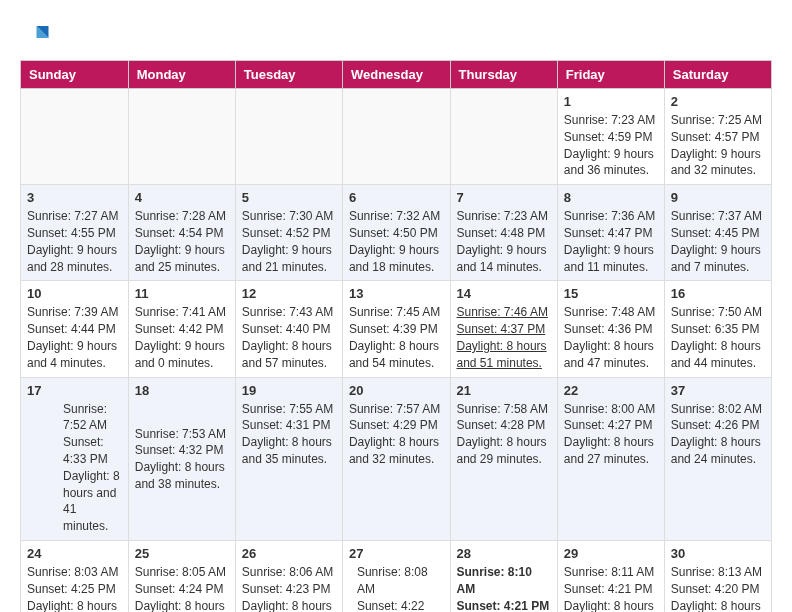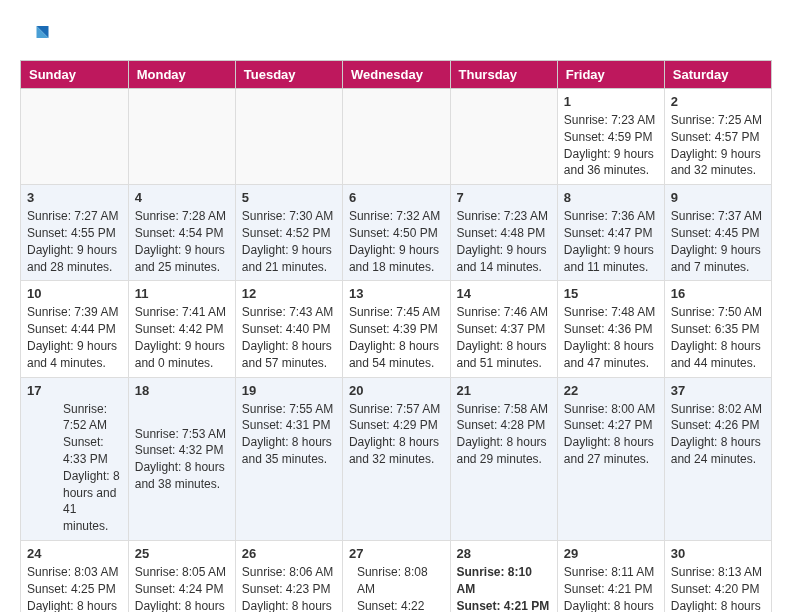--- a/index.html
+++ b/index.html
@@ -208,21 +208,21 @@
 Daylight: 8 hours and 57 minutes.</div>
         </td>
         <td>
           <span class="day-number">13</span>
           <div class="day-info" style="white-space: pre-line;">Sunrise: 7:45 AM
 Sunset: 4:39 PM
 Daylight: 8 hours and 54 minutes.</div>
         </td>
         <td>
           <span class="day-number">14</span>
-          <div class="day-info" style="white-space: pre-line;">Sunrise: 7:46 AM
+          <div class="day-info" style="white-space: pre-line; text-decoration: underline;">Sunrise: 7:46 AM
 Sunset: 4:37 PM
 Daylight: 8 hours and 51 minutes.</div>
         </td>
         <td>
           <span class="day-number">15</span>
           <div class="day-info" style="white-space: pre-line;">Sunrise: 7:48 AM
 Sunset: 4:36 PM
 Daylight: 8 hours and 47 minutes.</div>
         </td>
         <td>

